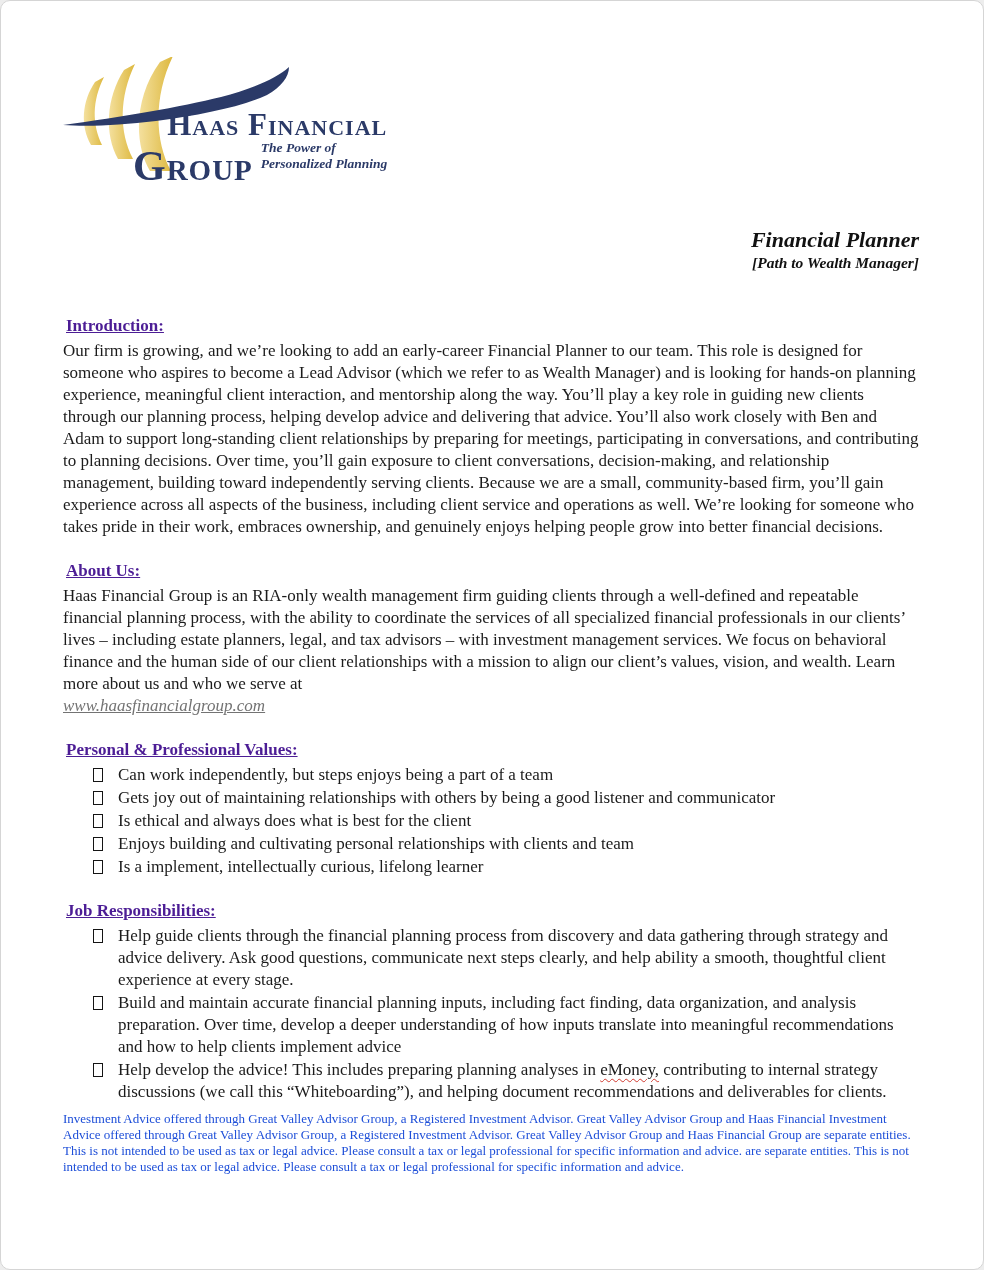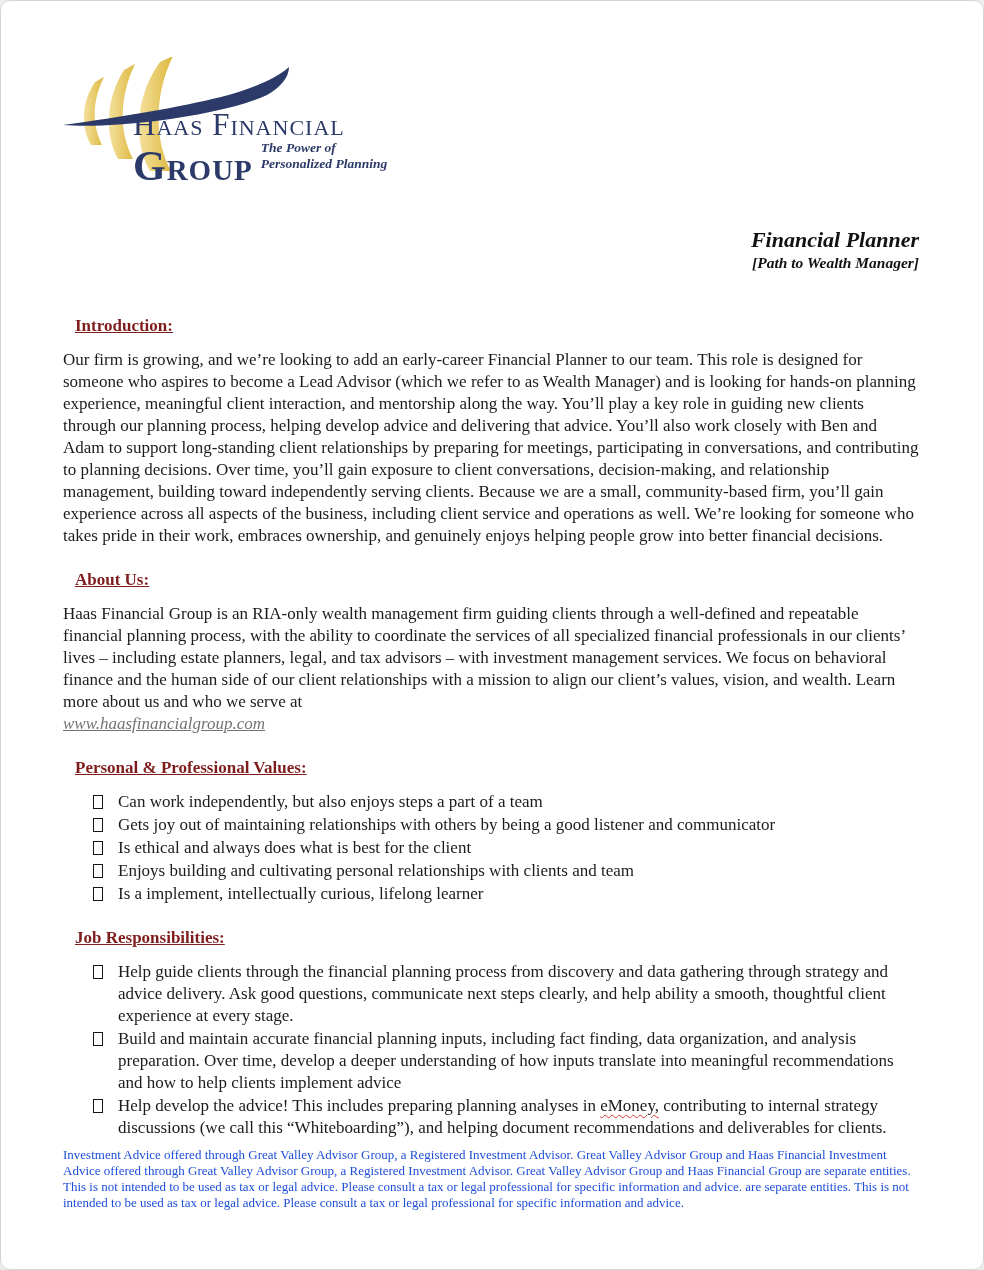--- a/index.html
+++ b/index.html
@@ -30,24 +30,25 @@
   .logo svg { position: absolute; left: 0; top: 0; }
   .logo-text {
     position: absolute;
     left: 72px;
     top: 52px;
     color: #2b3a68;
     white-space: nowrap;
   }
   .logo-line1 {
     font-variant: small-caps;
-    font-weight: 400;
+    font-weight: 700;
     font-size: 31px;
     letter-spacing: 1px;
     line-height: 1;
+    text-align: right;
   }
   .logo-row { display: flex; align-items: flex-end; }
   .logo-line2 {
     font-variant: small-caps;
     font-weight: 600;
     font-size: 42px;
     letter-spacing: 1px;
     line-height: 0.82;
   }
   .logo-tagline {
@@ -78,26 +79,26 @@
   
   .content {
     margin: 42px 62px 0 62px;
     font-size: 17px;
     line-height: 22px;
     color: #1b1b1b;
   }
   section { margin-top: 22px; }
   section:first-child { margin-top: 0; }
   h2 {
-    margin: 12px;
+    margin: 3px;
     font-size: 17px;
     line-height: 22px;
     font-weight: bold;
     text-decoration: underline;
-    color: #7f1d1d;
+    color: #4c1d95;
   }
   p { margin: 0; }
   .web-link {
     display: block;
     color: #737373;
     font-style: italic;
     text-decoration: underline;
   }
   ul { margin: 0; padding: 0; list-style: none; }
   li {
@@ -174,21 +175,21 @@
 
     <section>
       <h2>About Us:</h2>
       <p>Haas Financial Group is an RIA-only wealth management firm guiding clients through a well-defined and repeatable financial planning process, with the ability to coordinate the services of all specialized financial professionals in our clients’ lives – including estate planners, legal, and tax advisors – with investment management services.  We focus on behavioral finance and the human side of our client relationships with a mission to align our client’s values, vision, and wealth. Learn more about us and who we serve at</p>
       <a class="web-link" href="#">www.haasfinancialgroup.com</a>
     </section>
 
     <section>
       <h2>Personal &amp; Professional Values:</h2>
       <ul>
-        <li><span class="cb"></span><span>Can work independently, but also enjoys steps a part of a team</span></li>
+        <li><span class="cb"></span><span>Can work independently, but steps enjoys being a part of a team</span></li>
         <li><span class="cb"></span><span>Gets joy out of maintaining relationships with others by being a good listener and communicator</span></li>
         <li><span class="cb"></span><span>Is ethical and always does what is best for the client</span></li>
         <li><span class="cb"></span><span>Enjoys building and cultivating personal relationships with clients and team</span></li>
         <li><span class="cb"></span><span>Is a implement, intellectually curious, lifelong learner</span></li>
       </ul>
     </section>
 
     <section>
       <h2>Job Responsibilities:</h2>
       <ul>

